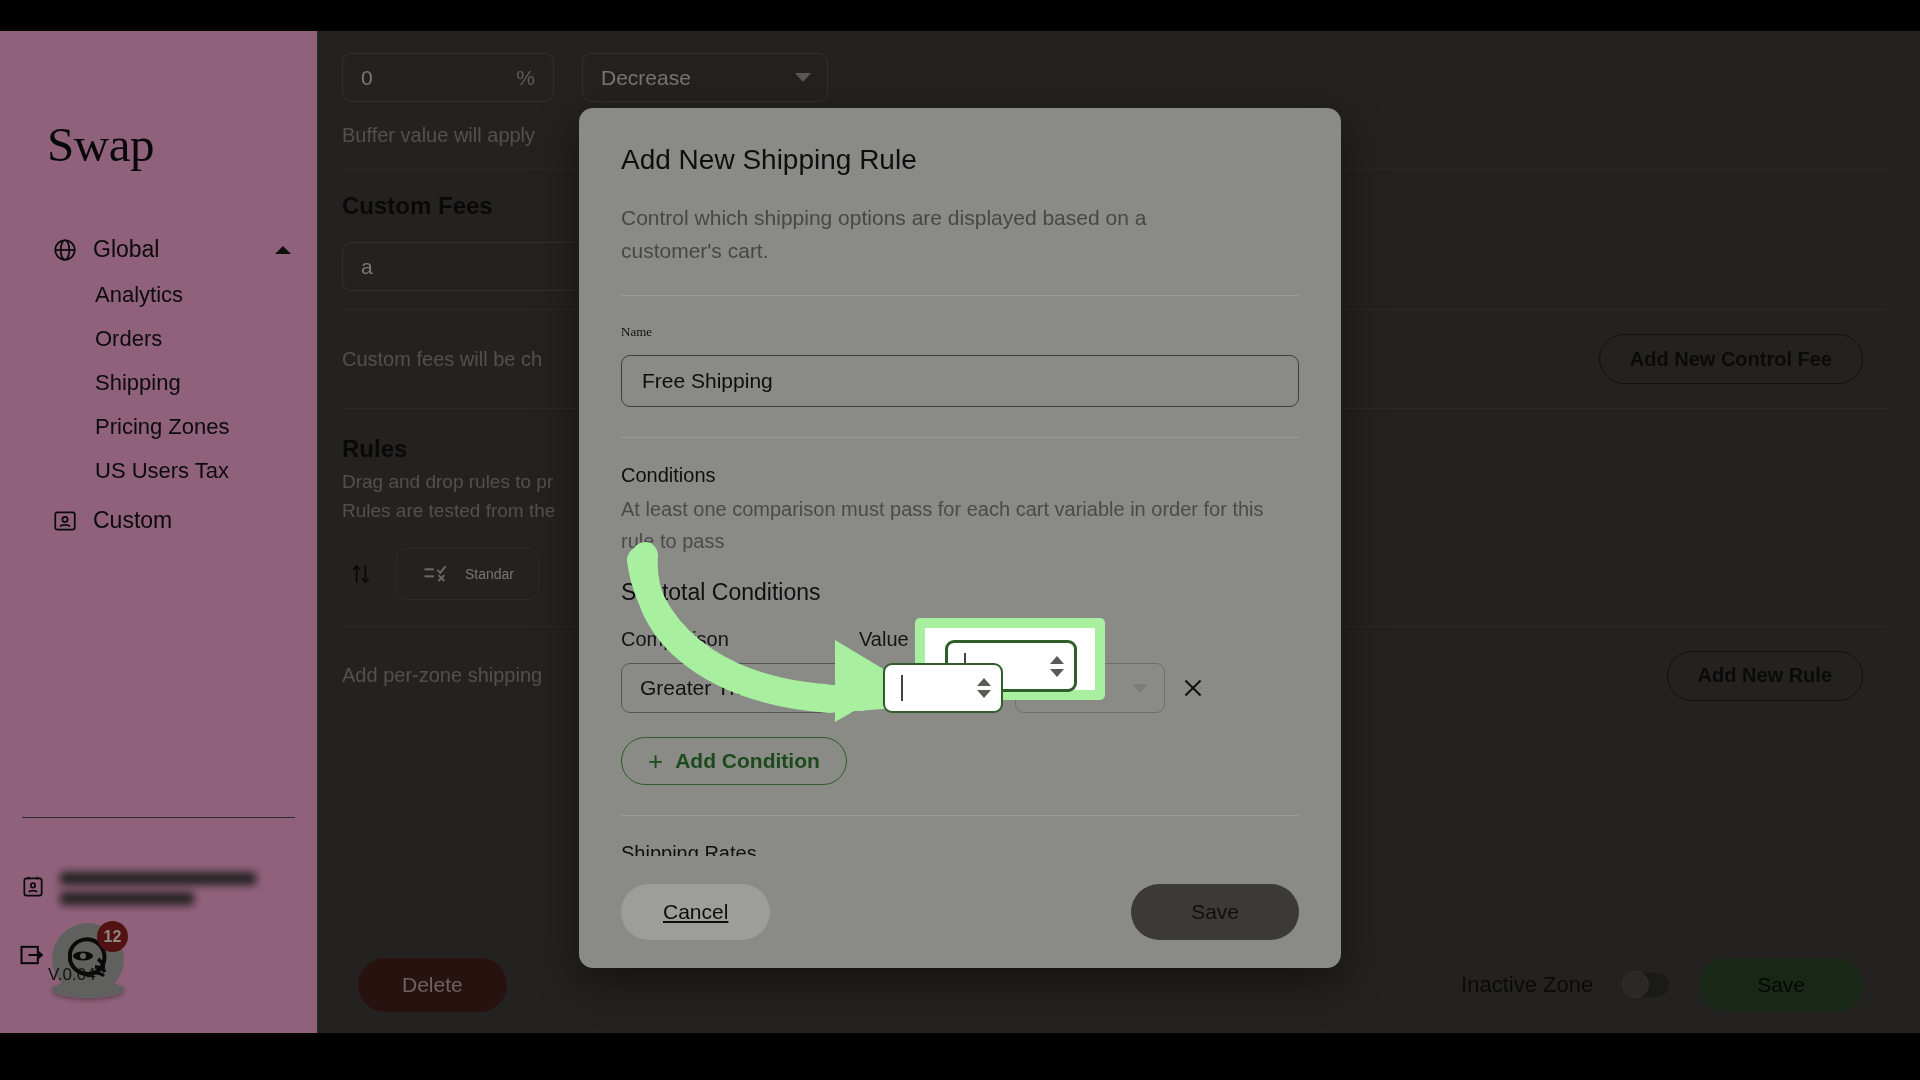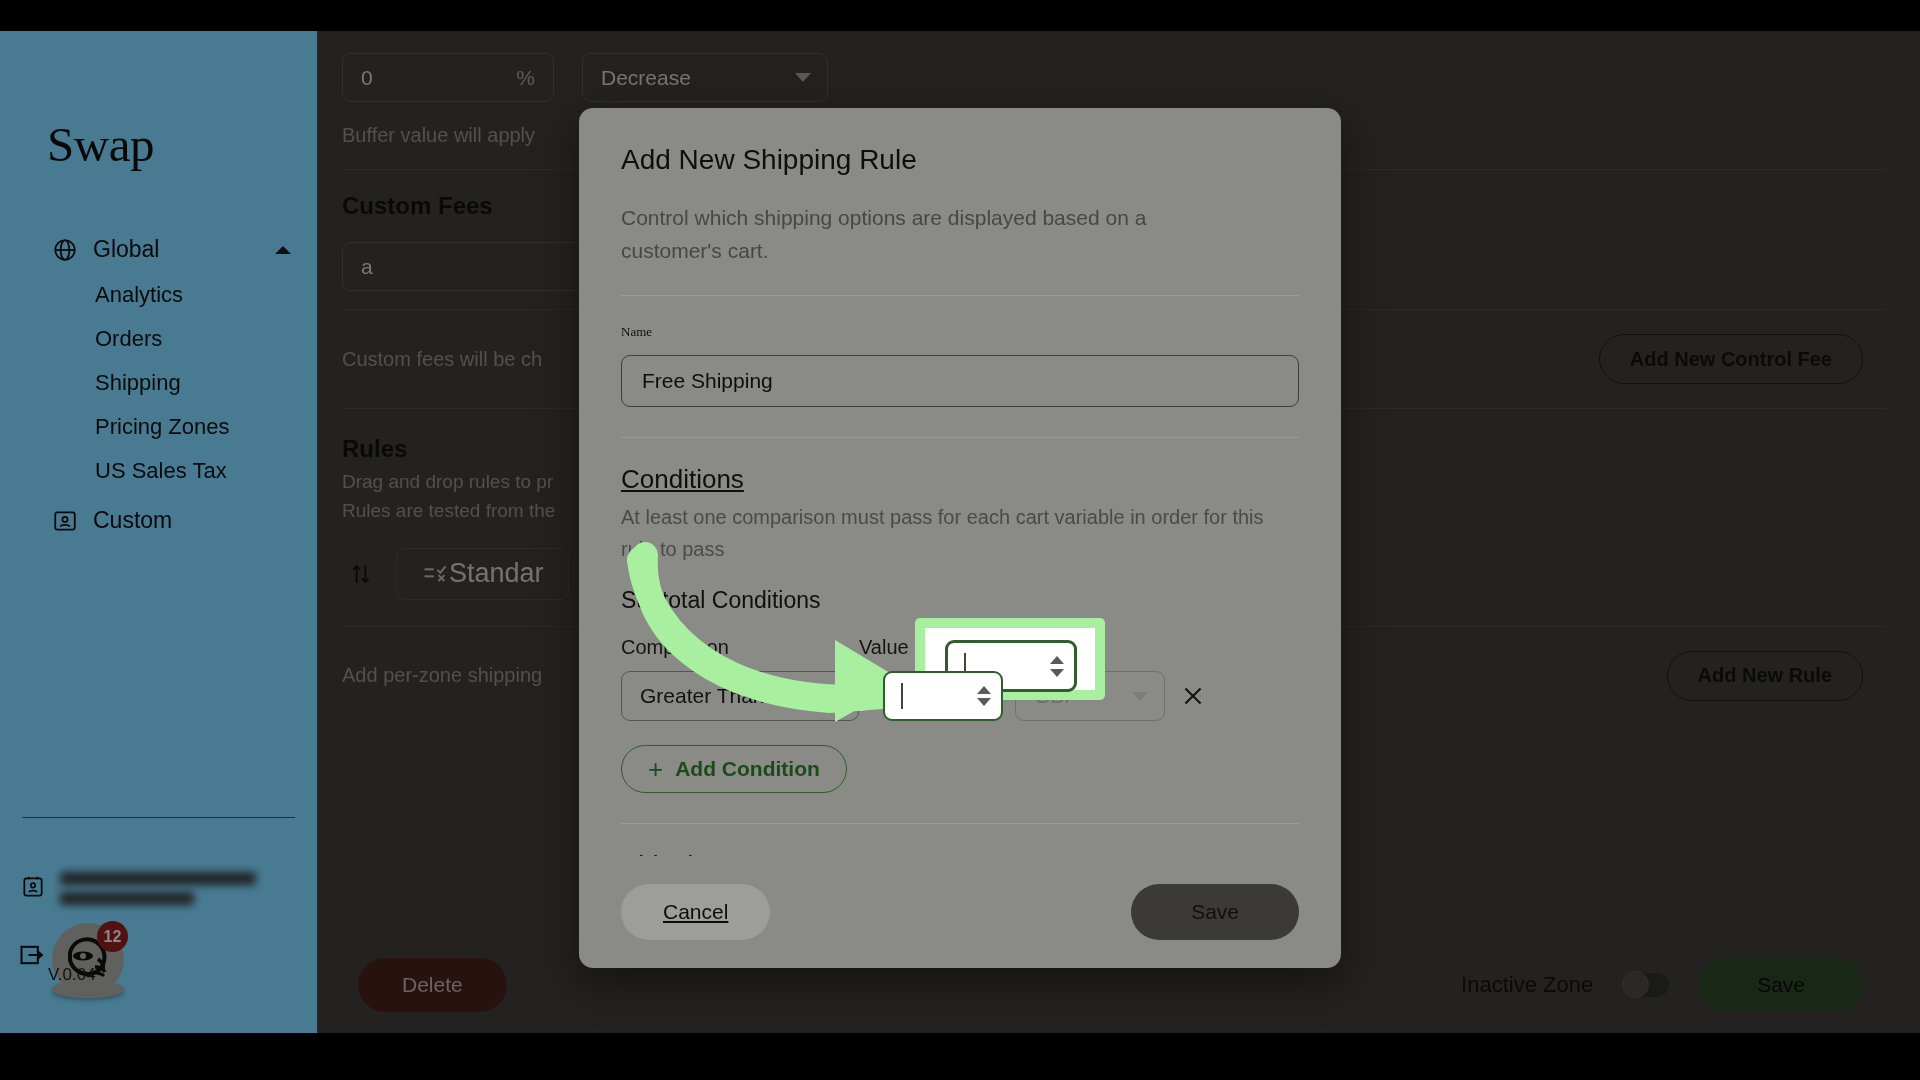--- a/index.html
+++ b/index.html
@@ -12,21 +12,21 @@
   #screen { position: relative; width: 1920px; height: 1080px; background: #000; overflow: hidden; }
 
   
   #app {
     position: absolute; left: 0; top: 31px; width: 1920px; height: 1002px;
     background: #3d3c3a; display: flex;
   }
 
   
   #sidebar {
-    width: 318px; height: 100%; background: #7dd3fc;
+    width: 318px; height: 100%; background: #f9a8d4;
     border-right: 1px solid #4a4846;
     position: relative; flex: 0 0 318px;
   }
   .brand {
     font-family: "Liberation Serif", serif;
     font-size: 49px; color: #0f0f0f; letter-spacing: -0.5px;
     position: absolute; left: 47px; top: 85px; font-weight: 400;
   }
   .nav { position: absolute; left: 0; top: 195px; width: 100%; }
   .nav-group-head {
@@ -92,23 +92,23 @@
   .sect-sub { font-size: 19px; color: #8d8b88; line-height: 1.55; margin-top: 4px; }
 
   .pillbtn {
     display: inline-flex; align-items: center; justify-content: center;
     height: 50px; padding: 0 30px; border-radius: 26px;
     border: 1px solid #1d1d1c; color: #121212; font-size: 20px; font-weight: 700;
     background: transparent; cursor: pointer;
   }
 
   .rulechip {
-    display: inline-flex; align-items: center; gap: 0;
+    display: inline-flex; align-items: center; gap: 16px;
     height: 52px; padding: 0 24px; border: 1px solid #4d4b48; border-radius: 10px;
-    color: #c9c7c4; font-size: 27px;
+    color: #c9c7c4; font-size: 14px;
   }
   .sorticon { width: 26px; height: 26px; color: #111; }
   .listicon { width: 28px; height: 28px; color: #b9b7b4; }
 
   
   #bottombar {
     position: absolute; left: 318px; right: 0; bottom: 0; height: 96px;
     display: flex; align-items: center; padding: 0 57px 0 40px; justify-content: space-between;
   }
   .btn-delete {
@@ -146,21 +146,21 @@
   .m-desc { font-size: 21px; color: #474745; line-height: 1.58; margin-top: 25px; max-width: 630px; }
   .m-sep { height: 1px; background: #9a9a96; margin: 28px 0 0 0; }
 
   .m-label { font-size: 13px; color: #111; font-family: Liberation Serif, serif; }
   .m-input {
     margin-top: 15px; height: 52px; border: 1px solid #3f3f3d; border-radius: 9px;
     display: flex; align-items: center; padding: 0 20px;
     font-size: 21px; color: #0d0d0d; background: transparent;
   }
 
-  .m-h2 { font-size: 26px; color: #0f0f0f; text-decoration: underline; }
+  .m-h2 { font-size: 20px; color: #0f0f0f; }
   .m-h2sub { font-size: 20px; color: #4a4a48; line-height: 1.6; margin-top: 6px; }
   .m-h3 { font-size: 23px; color: #0f0f0f; }
 
   .cond-heads { display: flex; margin-top: 22px; }
   .cond-heads .ch { font-size: 20px; color: #141414; }
   .ch-comp { width: 238px; }
   .ch-val  { width: 136px; }
   .ch-cur  { width: 150px; }
 
   .cond-row { display: flex; align-items: center; gap: 0; margin-top: 12px; }
@@ -254,21 +254,21 @@
         <div class="nav-sub">
           <span>Orders</span>
         </div>
         <div class="nav-sub">
           <span>Shipping</span>
         </div>
         <div class="nav-sub">
           <span>Pricing Zones</span>
         </div>
         <div class="nav-sub">
-          <span>US Sales Tax</span>
+          <span>US Users Tax</span>
         </div>
 
         <div class="nav-group-head" style="padding-top:14px">
           <span class="nav-icon">
             <svg viewBox="0 0 24 24" fill="none" stroke="currentColor" stroke-width="1.6">
               <rect x="3" y="4" width="18" height="16" rx="2"></rect>
               <circle cx="12" cy="10.5" r="2.4"></circle>
               <path d="M7.5 17c1.3-2 7.7-2 9 0"></path>
             </svg>
           </span>

